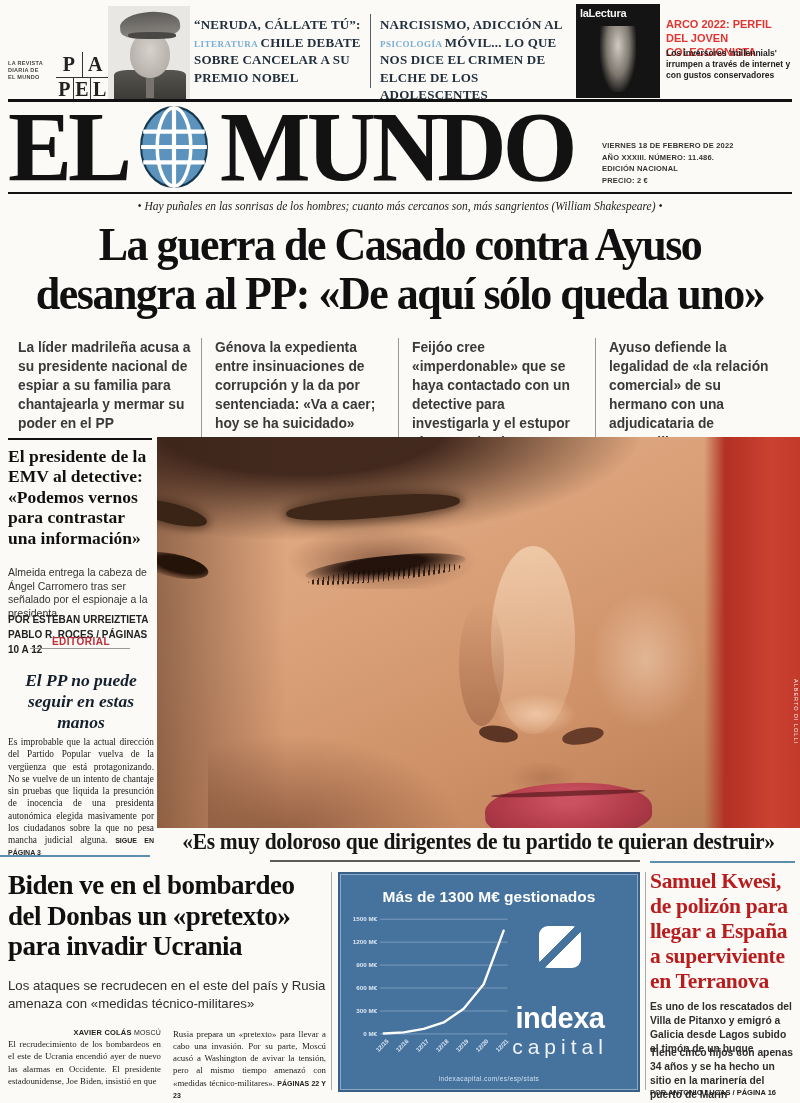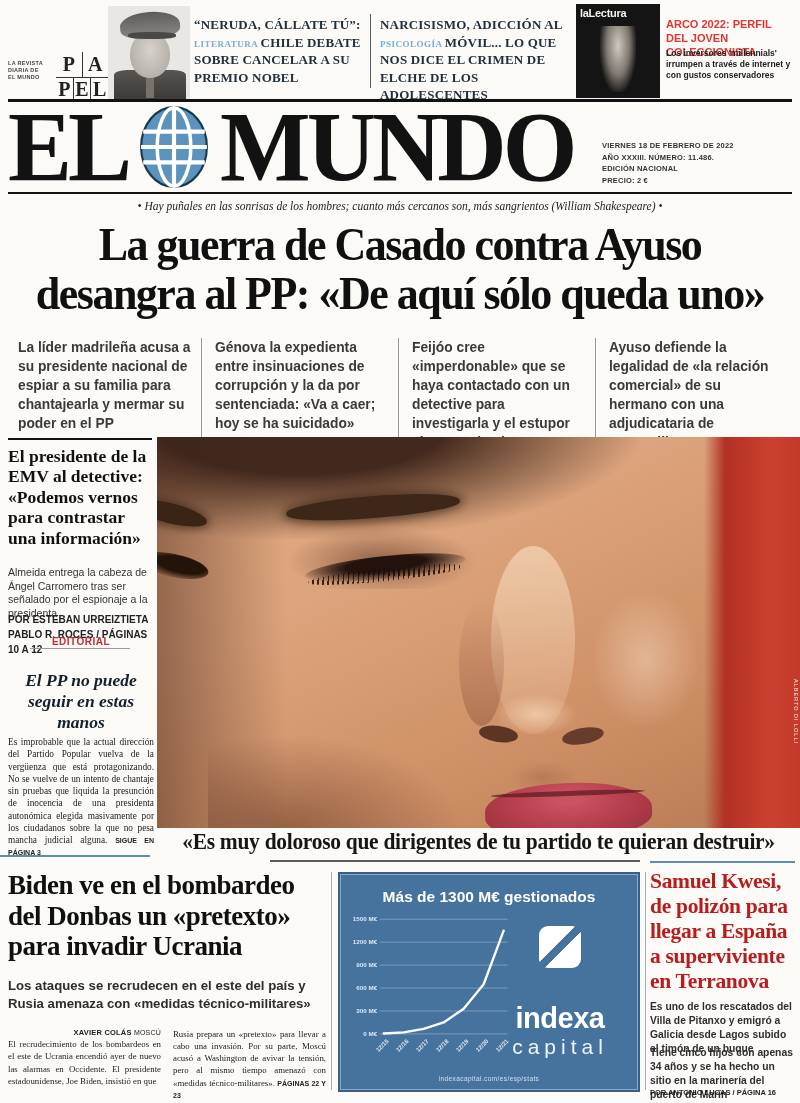--- a/index.html
+++ b/index.html
@@ -138,21 +138,21 @@
   .caption { left:157px; top:830px; width:643px; text-align:center; font-weight:bold;
     font-size:21.5px; letter-spacing:-.3px; color:#161616; transform:scaleY(1.05); }
   .cap-rule { left:270px; top:860px; width:370px; height:1.5px; background:#5a5a5a; }
   .sep-left { left:0; top:855px; width:150px; }
   .sep-right { left:650px; top:861px; width:145px; }
 
   
   .ukr-hl { left:8px; top:870px; width:320px; font-weight:bold; font-size:27px;
     line-height:1.13; letter-spacing:-.5px; color:#101010; }
   .ukr-sub { left:8px; top:977px; width:318px; font-family:"Liberation Sans",sans-serif;
-    font-weight:bold; font-size:13.2px; line-height:1.35; color:#2e2e2e; }
+    font-weight:normal; font-size:13.2px; line-height:1.35; color:#2e2e2e; }
   .ukr-body { left:8px; top:1028px; width:318px; display:flex; gap:12px; }
   .ukr-col { flex:1; font-size:8.8px; line-height:1.38; text-align:justify; color:#222; }
   .ukr-by { display:block; text-align:right; font-family:"Liberation Sans",sans-serif;
     font-size:7.5px; font-weight:bold; letter-spacing:.2px; }
   .ukr-by .city { font-weight:normal; font-size:7px; }
   .ukr-pages { font-family:"Liberation Sans",sans-serif; font-weight:bold; font-size:7px; }
   .vdiv { top:872px; width:1px; height:218px; background:#aaa; }
 
   
   .ad { left:338px; top:872px; width:302px; height:220px; background:#46729e;

